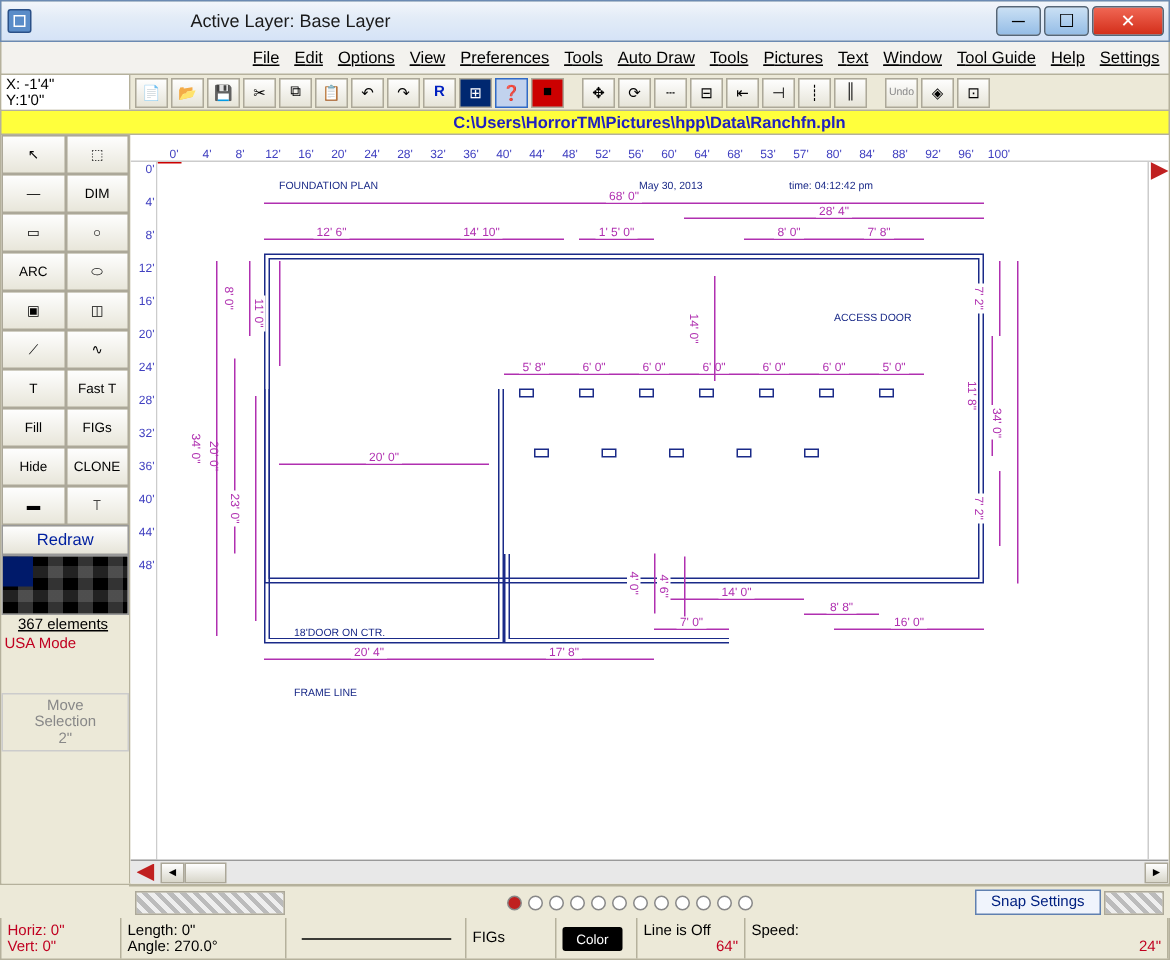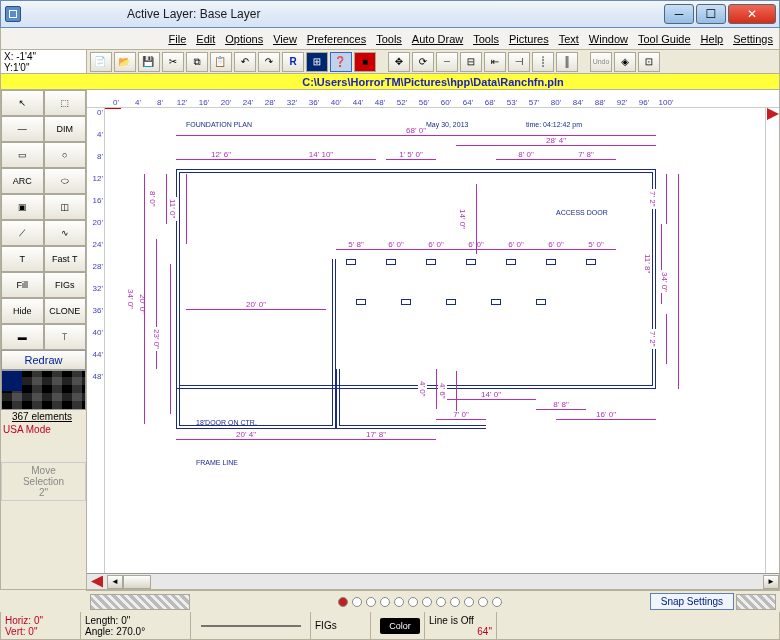--- a/index.html
+++ b/index.html
@@ -341,20 +341,24 @@
   <div class="cell" style="width:110px;">
     <div>Length:  0"</div>
     <div>Angle: 270.0°</div>
   </div>
   <div class="cell" style="width:120px;align-items:center;">
     <svg width="100" height="10">
         <line x1="0" y1="5" x2="100" y2="5" stroke="#000" stroke-width="1"></line>
       </svg>
   </div>
   <div class="cell" style="width:60px;">FIGs</div>
-  <div class="cell" style="width:54px;align-items:flex-end;">
+  <div class="cell" style="width:54px;align-items:flex-start;">
     <div class="colorbtn">Color</div>
   </div>
   <div class="cell" style="width:72px;">
     <div>Line is Off</div>
     <div style="color:#c00020;text-align:right;">64"</div>
   </div>
+  <div class="cell" style="flex:1;">
+    <div>Speed:</div>
+    <div style="color:#c00020;text-align:right;">24"</div>
+  </div>
 </div>
 
 </body></html>

